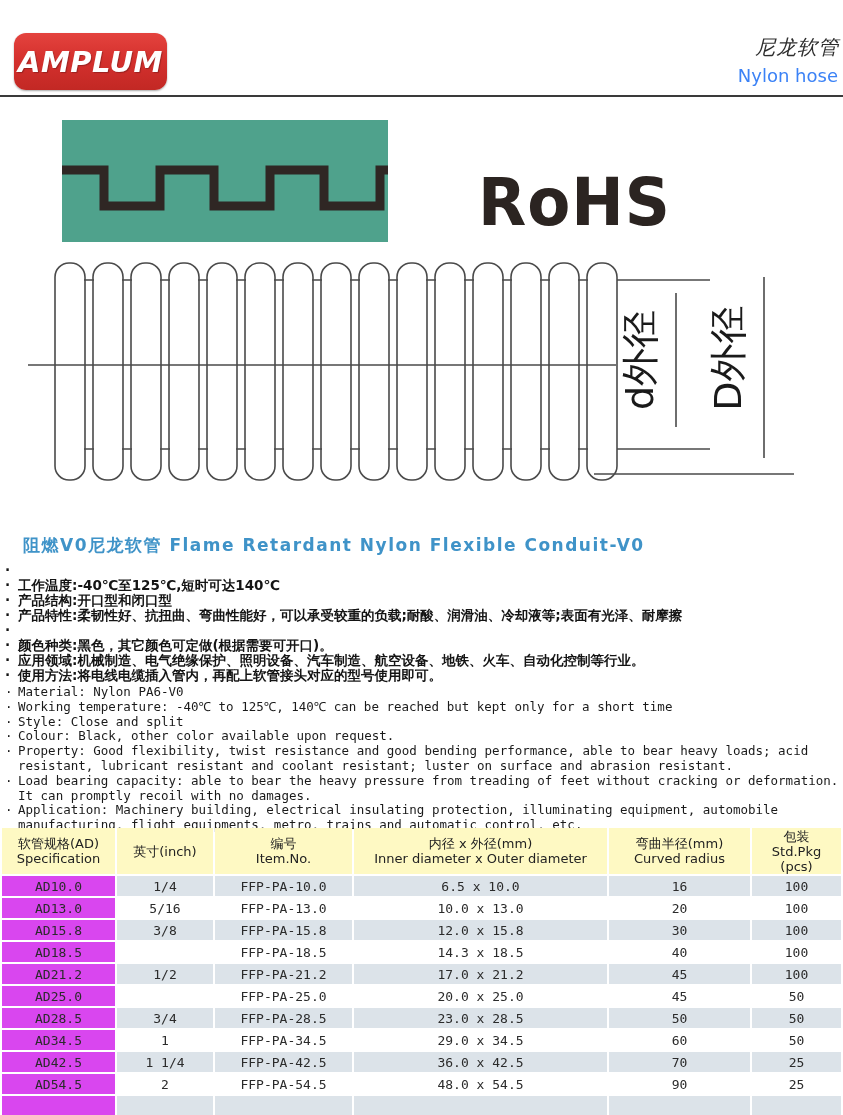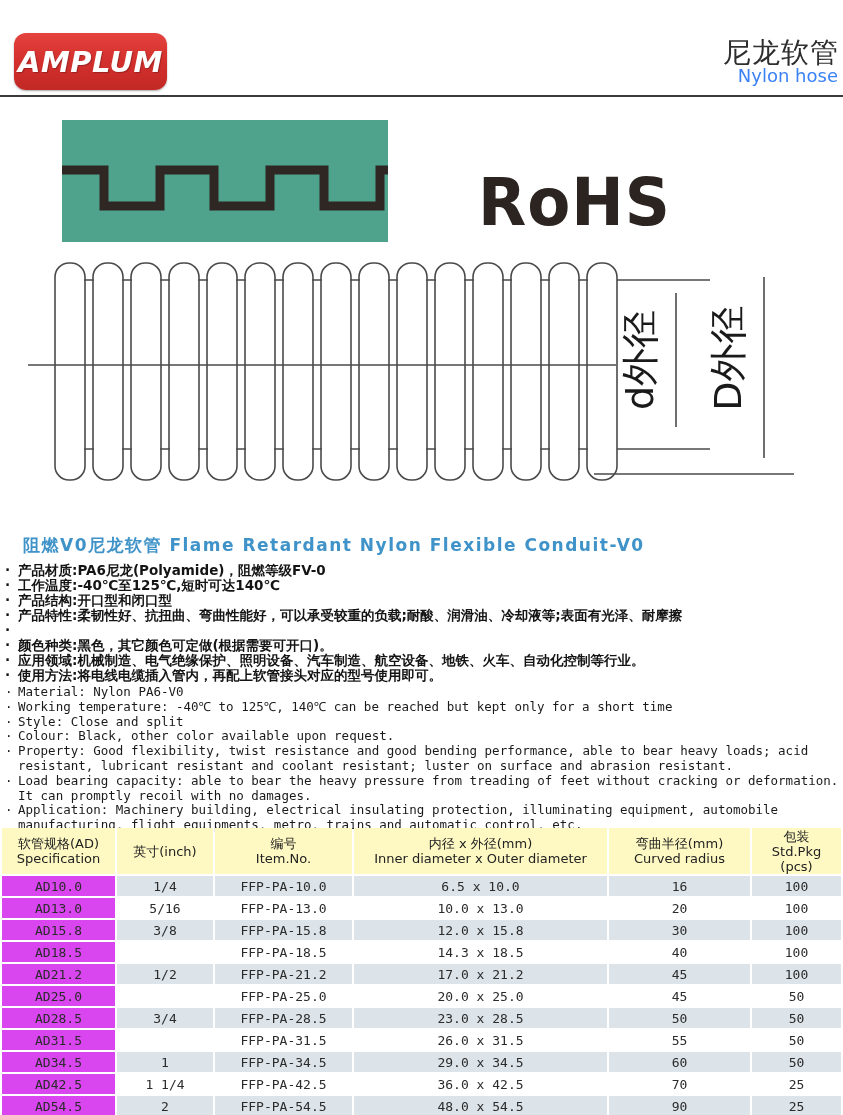--- a/index.html
+++ b/index.html
@@ -7,21 +7,21 @@
   body { font-family:"DejaVu Sans","Liberation Sans",sans-serif; }
   .page { position:relative; width:843px; height:1115px; background:#fff; overflow:hidden; margin:12px auto; }
 
   
   .logo { position:absolute; left:14px; top:21px; width:153px; height:57px;
           background:linear-gradient(180deg,#e4433e 0%,#d5312e 45%,#c22824 100%);
           border-radius:12px; display:flex; align-items:center; justify-content:center;
           box-shadow:0 1px 2px rgba(0,0,0,.35); }
   .logo span { color:#fff; font-style:italic; font-weight:bold; font-size:29px; letter-spacing:.5px;
                text-shadow:1px 1px 1px rgba(0,0,0,.25); }
-  .title-cn { position:absolute; right:4px; top:22px; font-size:28px; color:#2e2e2e; letter-spacing:1px; white-space:nowrap; }
+  .title-cn { position:absolute; right:4px; top:22px; font-size:20px; color:#2e2e2e; letter-spacing:1px; white-space:nowrap;font-style:italic; }
   .title-en { position:absolute; right:5px; top:53px; font-size:18px; color:#3b82f6; white-space:nowrap; }
   .hdr-rule { position:absolute; left:0; top:83px; width:843px; height:2px; background:#3a3a3a; }
 
   
   .teal { position:absolute; left:62px; top:108px; width:326px; height:122px; background:#4fa28c; }
   .rohs { position:absolute; left:478px; top:152px; font-size:66px; font-weight:bold; color:#2b2421;
           transform:scaleX(.95); transform-origin:left; letter-spacing:1px; }
 
   .draw { position:absolute; left:28px; top:245px; }
 
@@ -96,21 +96,20 @@
     <text x="625" y="103" transform="rotate(-90 625 103)" text-anchor="middle" font-size="38" fill="#1a1a1a">d外径</text>
     <text x="713" y="101" transform="rotate(-90 713 101)" text-anchor="middle" font-size="38" fill="#1a1a1a">D外径</text>
   </svg>
 
   <div class="sec-heading">阻燃V0尼龙软管 Flame Retardant Nylon Flexible Conduit-V0</div>
 
   <div class="cn-list">
 
       <div class="li">
         <span class="blt">·</span>
-        <span>产品材质:PA6尼龙(Polyamide)，阻燃等级FV-0</span>
       </div>
 
       <div class="li">
         <span class="blt">·</span>
         <span>工作温度:-40℃至125℃,短时可达140℃</span>
       </div>
 
       <div class="li">
         <span class="blt">·</span>
         <span>产品结构:开口型和闭口型</span>
@@ -265,28 +264,20 @@
         </tr>
         <tr class="brow">
           <td>AD28.5</td>
           <td>3/4</td>
           <td>FFP-PA-28.5</td>
           <td>23.0 x 28.5</td>
           <td>50</td>
           <td>50</td>
         </tr>
         <tr class="brow">
-          <td>AD31.5</td>
-          <td></td>
-          <td>FFP-PA-31.5</td>
-          <td>26.0 x 31.5</td>
-          <td>55</td>
-          <td>50</td>
-        </tr>
-        <tr class="brow">
           <td>AD34.5</td>
           <td>1</td>
           <td>FFP-PA-34.5</td>
           <td>29.0 x 34.5</td>
           <td>60</td>
           <td>50</td>
         </tr>
         <tr class="brow">
           <td>AD42.5</td>
           <td>1 1/4</td>

